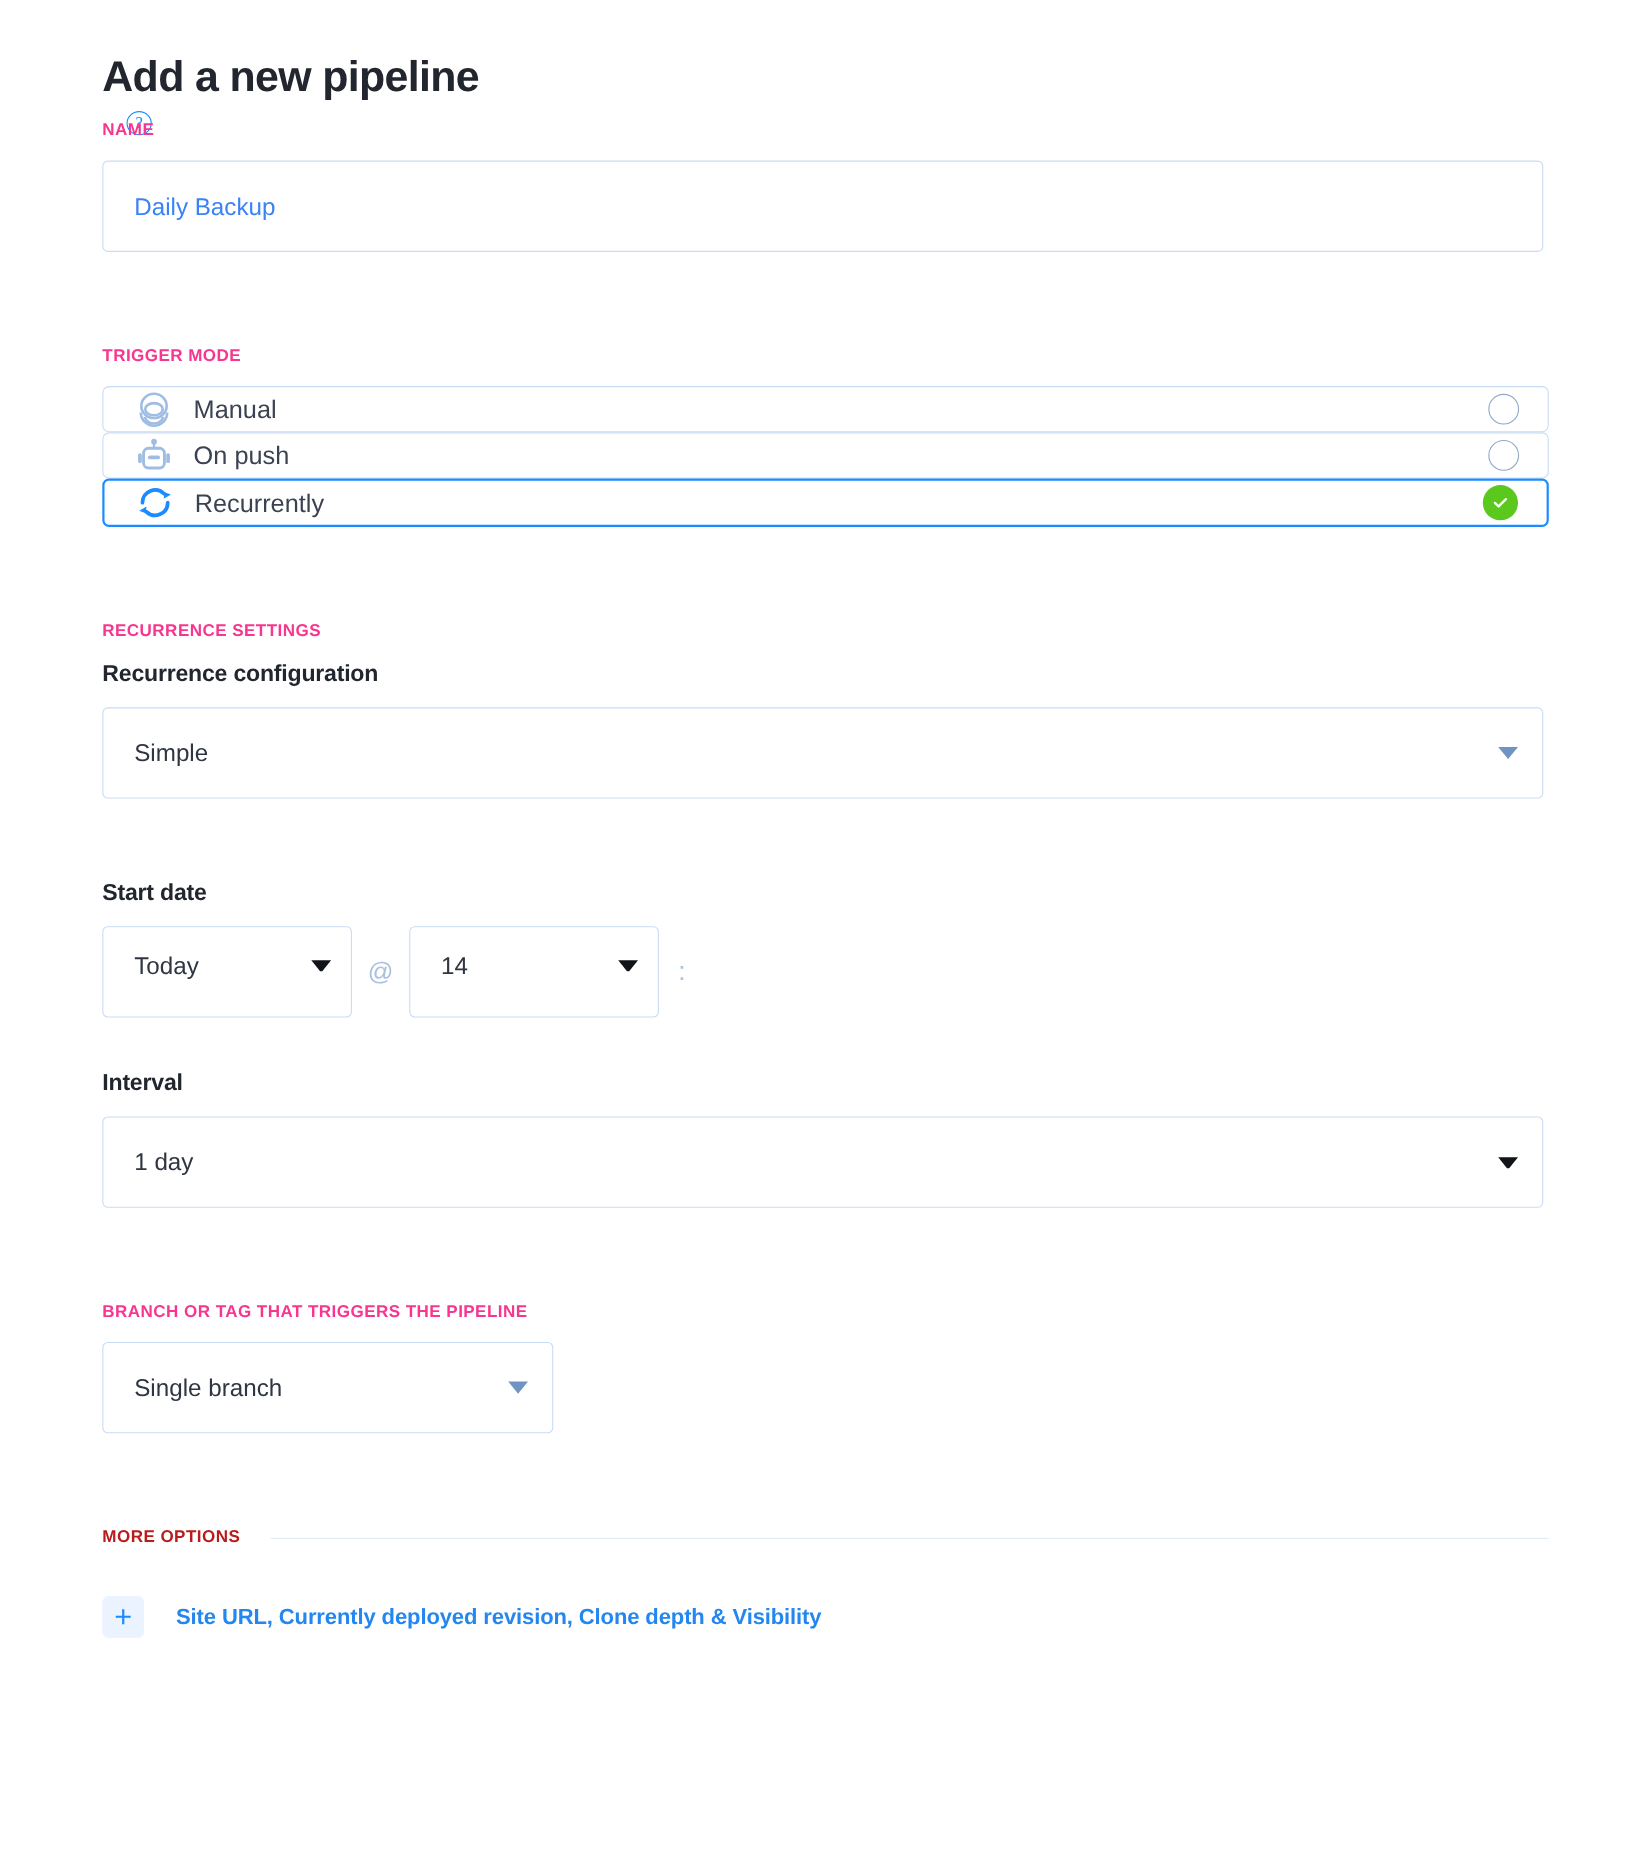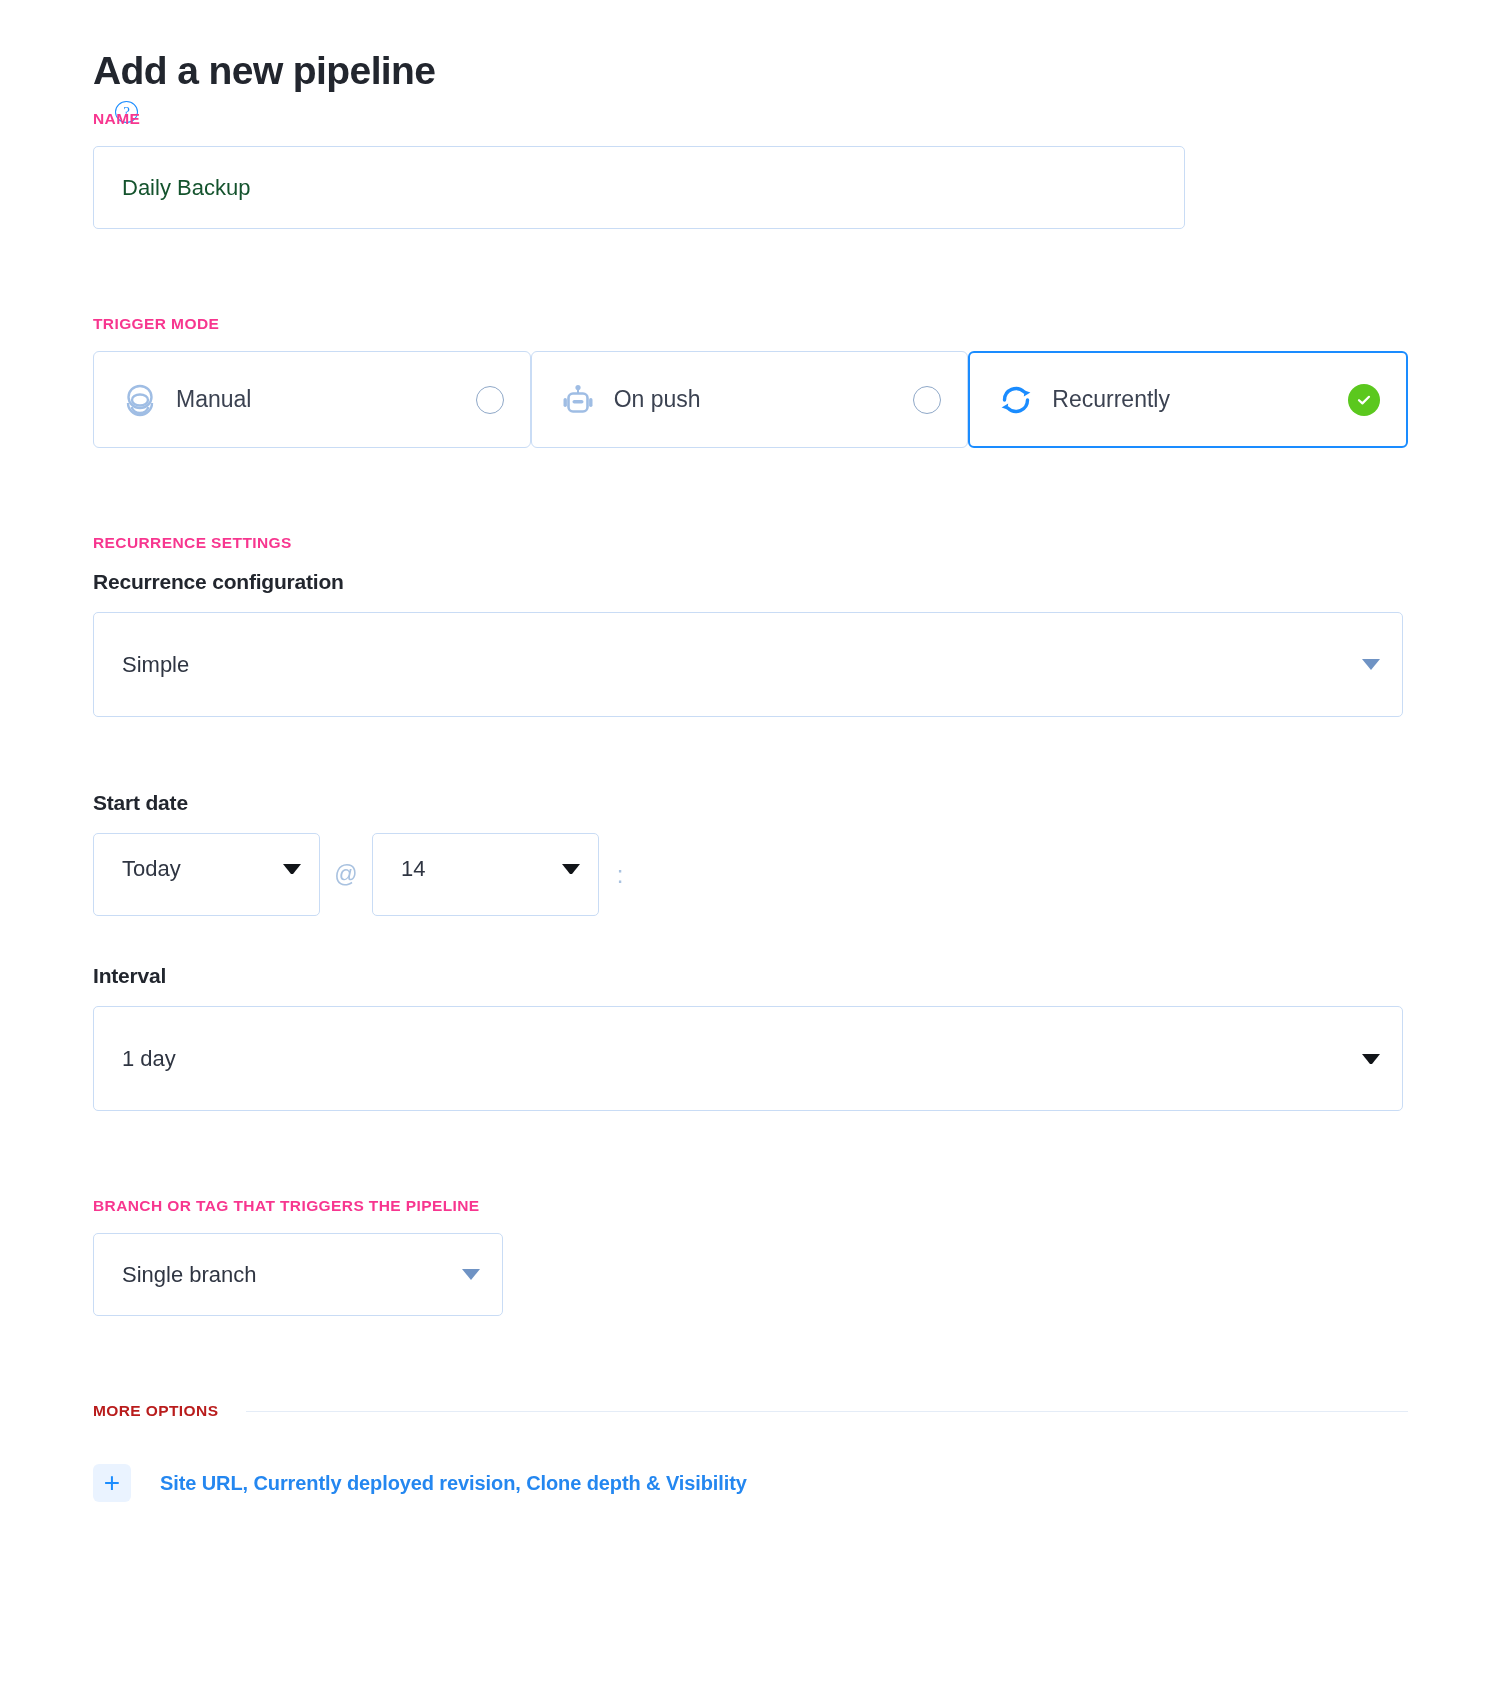--- a/index.html
+++ b/index.html
@@ -77,37 +77,38 @@
     font-weight: bold;
     color: #22262e;
     letter-spacing: -0.2px;
     margin-bottom: 18px;
   }
 
   .group { margin-top: 0; }
 
   
   .text-input {
-    width: 1092px;
+    width: 1310px;
     height: 83px;
     border: 1px solid #c9dcf5;
     border-radius: 5px;
     background: #fff;
     font-size: 22px;
-    color: #14532d;
+    color: #3b82f6;
     padding: 0 28px;
     font-family: "Liberation Sans", sans-serif;
     outline: none;
     display: flex;
     align-items: center;
   }
 
   
   .trigger-row {
     display: flex;
+    flex-direction: column;
   }
   .trigger-card {
     flex: 1;
     height: 97px;
     border: 1px solid #c9dcf5;
     border-radius: 6px;
     background: #fff;
     display: flex;
     align-items: center;
     padding: 0 26px;
@@ -178,21 +179,21 @@
   }
   .caret.dark {
     border-top-color: #111418;
     border-left-width: 8px;
     border-right-width: 8px;
     border-top-width: 10px;
   }
 
   .select-full {
     width: 1310px;
-    height: 105px;
+    height: 83px;
     align-items: center;
   }
 
   
   .date-row {
     display: flex;
     align-items: center;
   }
   .select-small {
     width: 227px;

